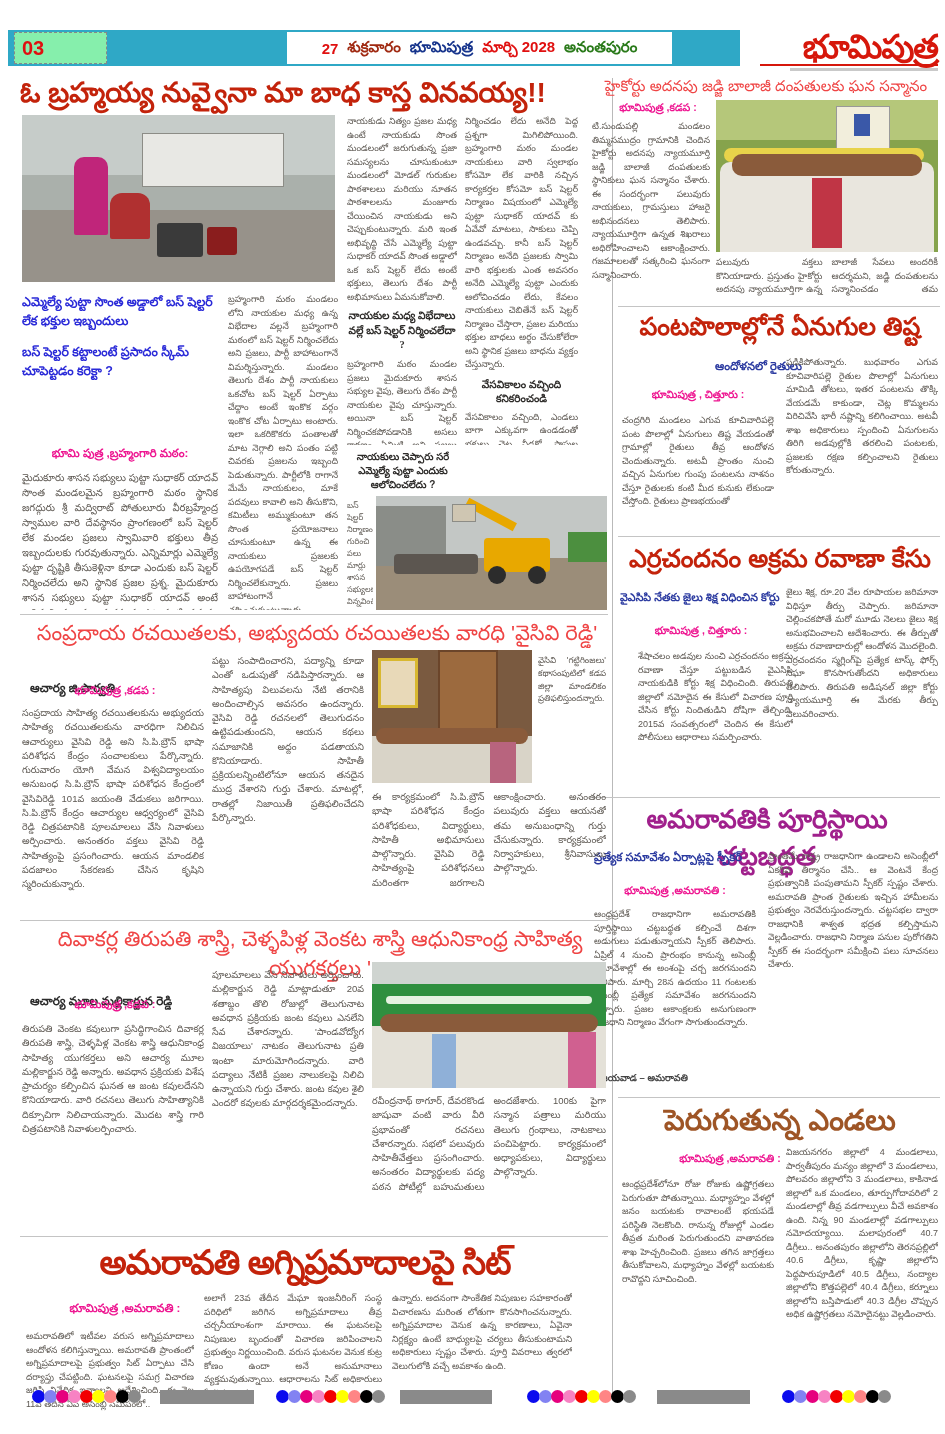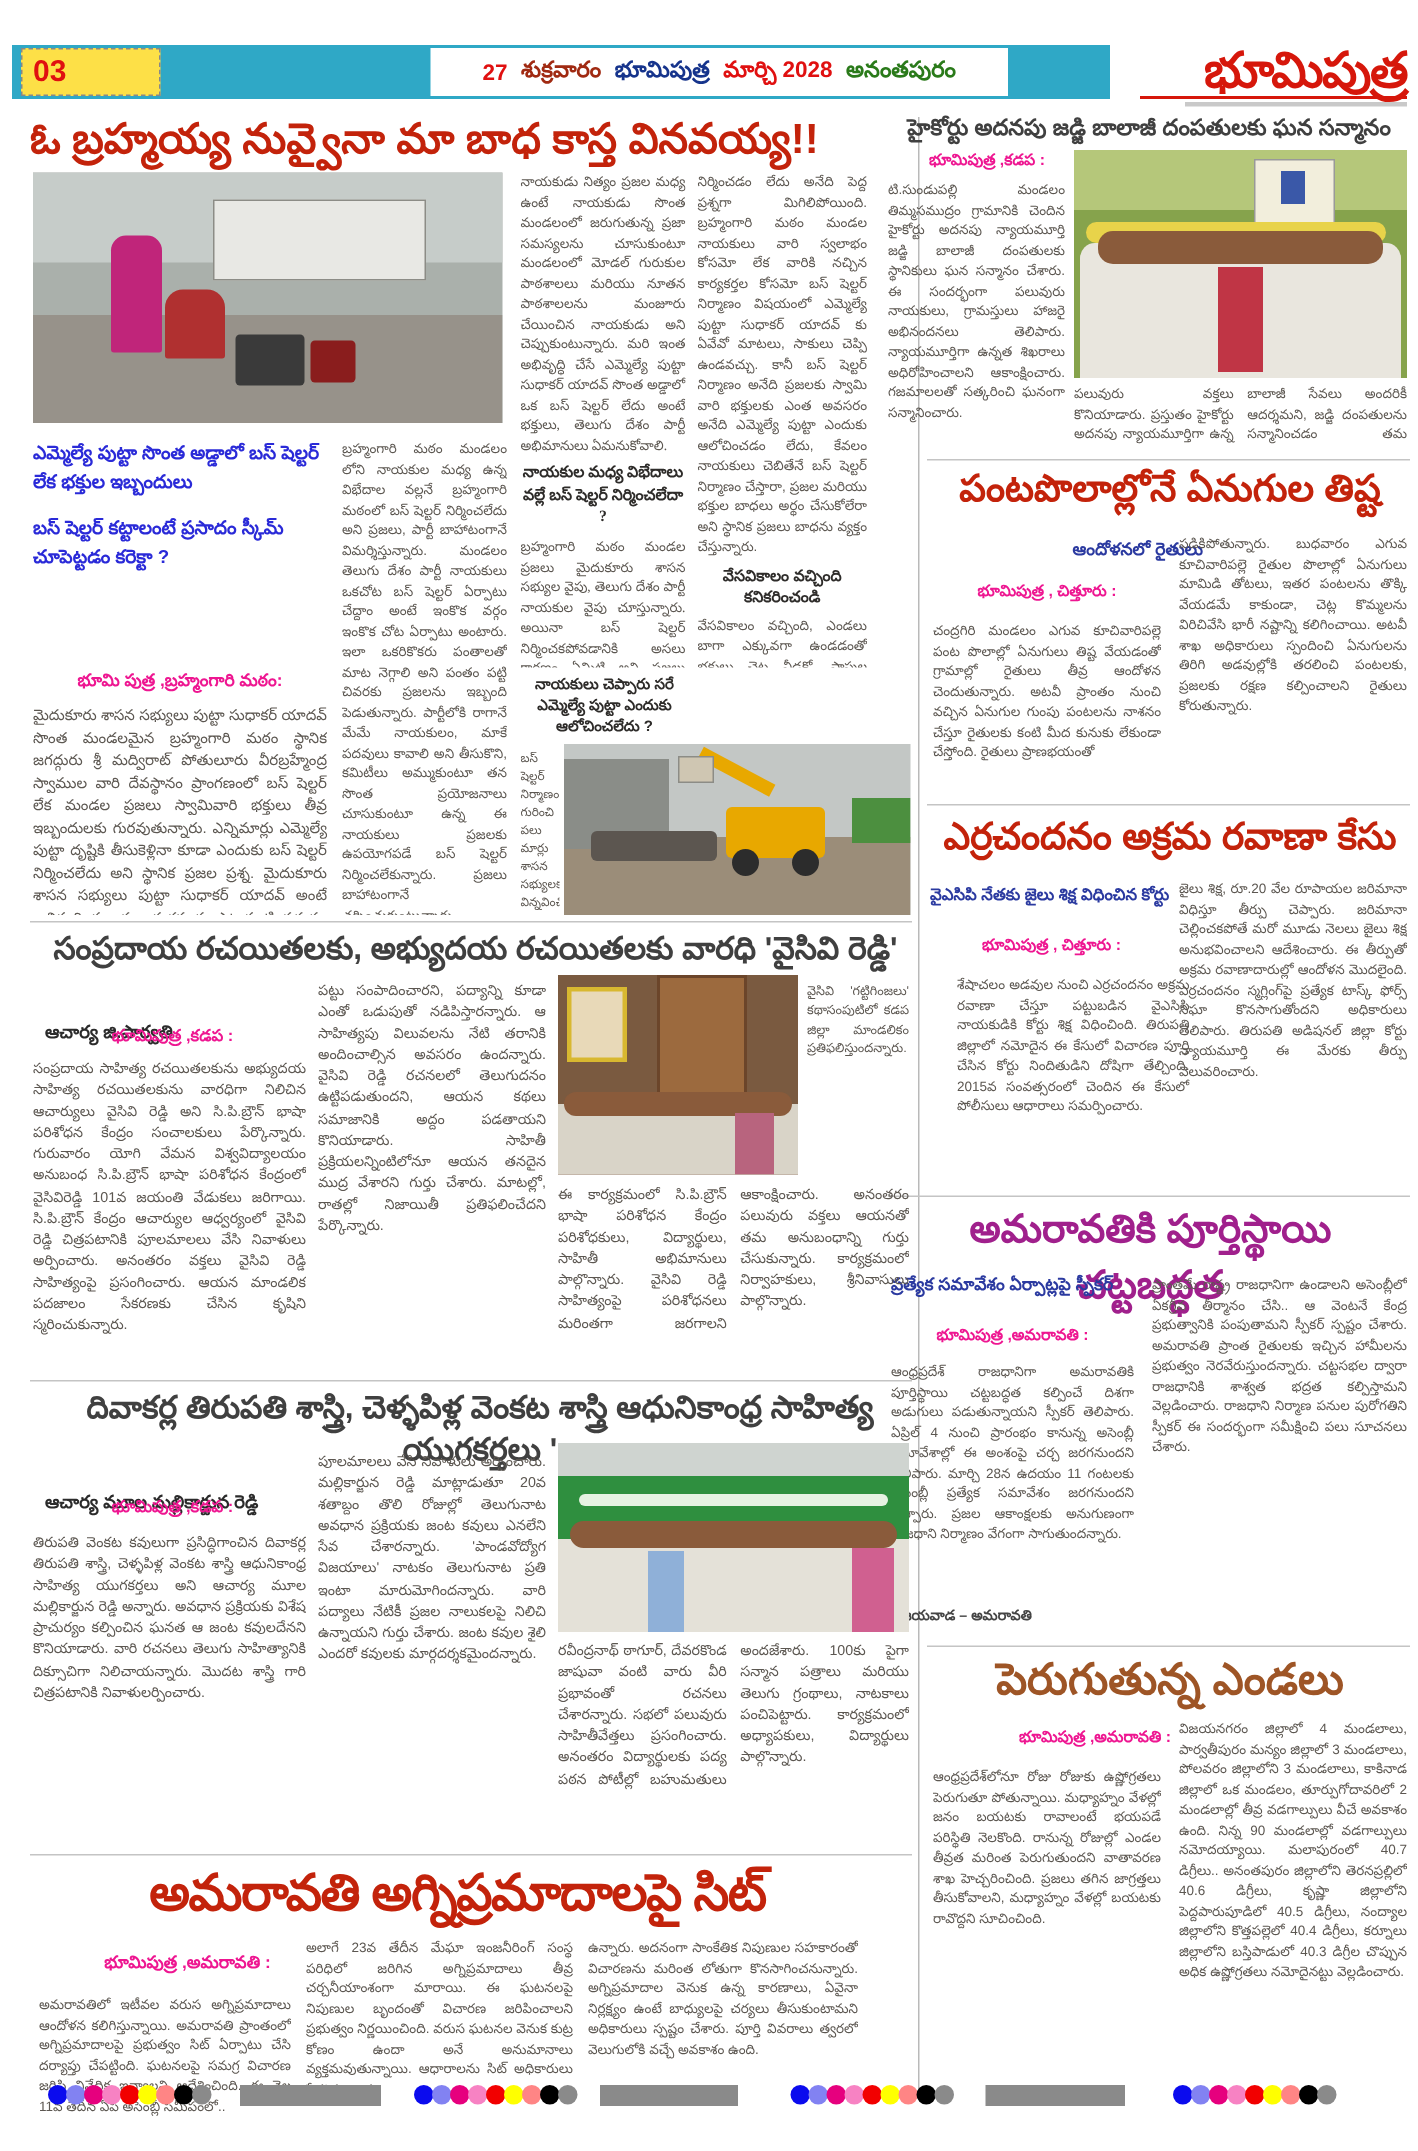--- a/index.html
+++ b/index.html
@@ -1,37 +1,37 @@
 <!DOCTYPE html>
 <html><head>
 <meta charset="utf-8">
 <style>
   html,body{margin:0;padding:0;background:#ffffff;}
   body{width:945px;height:1434px;position:relative;overflow:hidden;
        font-family:"Liberation Sans","DejaVu Sans",sans-serif;}
   .abs{position:absolute;}
   
   .hbar{background:#2fa8c6;}
-  .pagenum{background:#fde047;border:1px dashed #888;color:#e01010;font-weight:bold;
+  .pagenum{background:#86efac;border:1px dashed #888;color:#e01010;font-weight:bold;
            font-size:20px;line-height:30px;padding-left:7px;}
   .datebox{background:#fff;display:flex;align-items:center;justify-content:center;
            gap:9px;font-size:15px;font-weight:bold;white-space:nowrap;}
   .logo{color:#d6170b;font-weight:bold;font-size:33px;letter-spacing:-1px;
         text-align:right;line-height:1.0;}
   .logo-rule{background:#d6170b;height:2px;}
   .logo-sub{background:#c9c9c9;height:3px;}
   
   .col{font-size:9.5px;line-height:1.5;text-align:justify;color:#5c5751;overflow:hidden;}
   .col p{margin:0;}
   .byline{color:#ee1691;font-weight:bold;font-size:11.5px;text-align:center;}
   .author{color:#2b2b2b;font-weight:bold;font-size:12px;margin-top:24px;}
   .subhead-inline{font-weight:bold;color:#2e2c2a;text-align:center;font-size:10.5px;line-height:1.4;}
   .subhead-blue{color:#2b3aa0;font-weight:bold;text-align:center;}
   .hl-red{color:#c3230b;font-weight:bold;}
-  .hl-blue{color:#404040;font-weight:bold;}
+  .hl-blue{color:#ef4444;font-weight:normal;}
   .hl-purple{color:#a0208c;font-weight:bold;}
   .hl-brown{color:#9e5526;font-weight:bold;}
   .bullets{color:#2a2ad8;font-weight:600;font-size:12.5px;line-height:1.55;}
   .bullets div{margin-bottom:11px;}
   .vline{background:#b9b9b9;width:1px;}
   .hline{background:#c4c4c4;height:1px;}
   
   .photo{overflow:hidden;}
   .dotsrow{display:flex;}
   .dot{width:13px;height:13px;border-radius:50%;margin-right:-1px;display:inline-block;}

